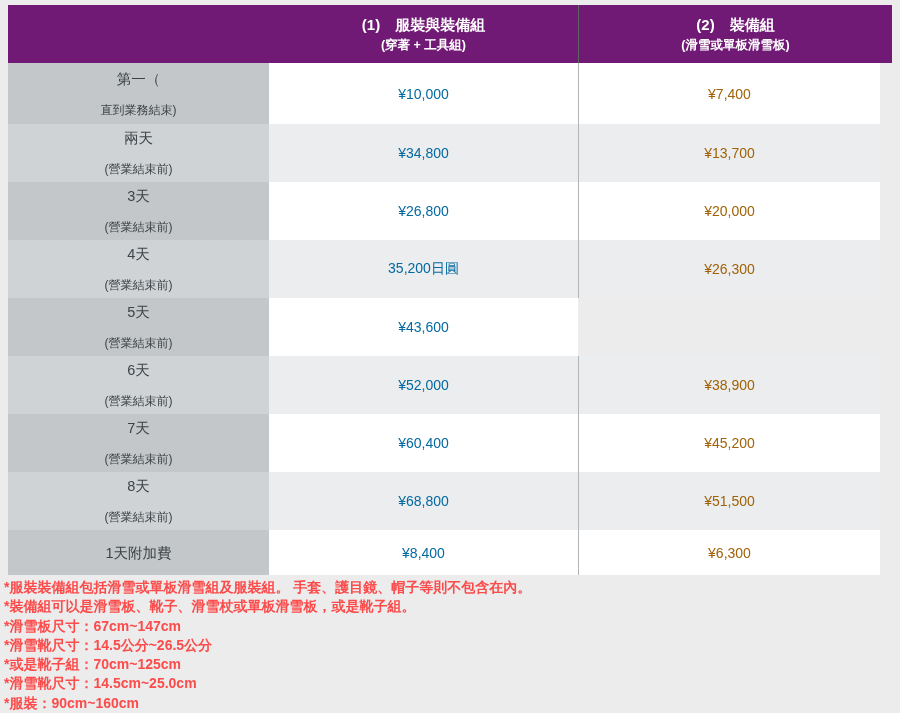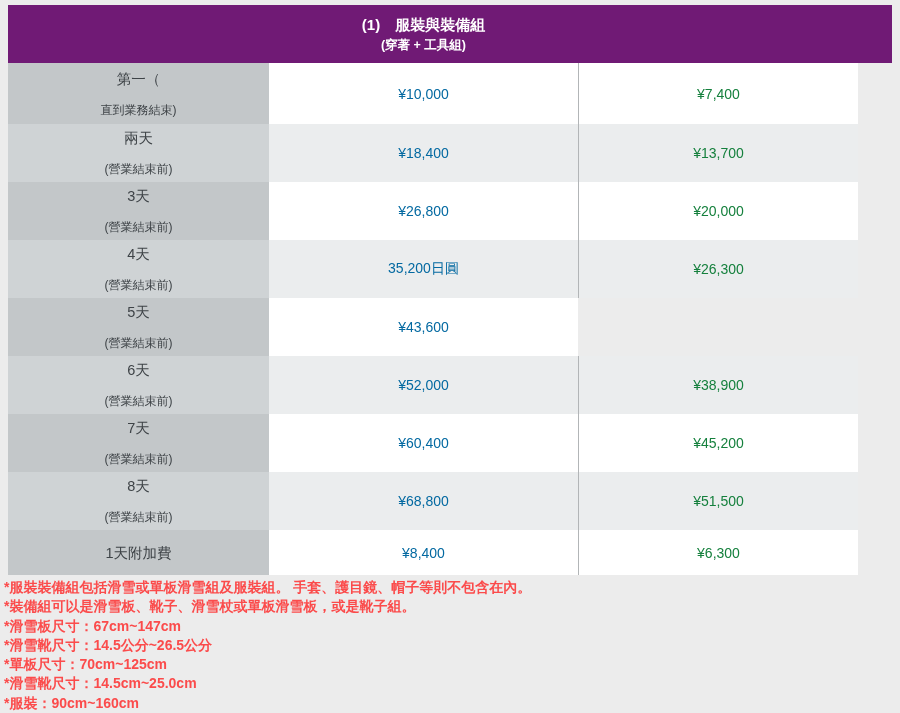--- a/index.html
+++ b/index.html
@@ -19,21 +19,21 @@
   .hc0 { width:261px; }
   .hc1 { width:309px; }
   .hc2 { width:314px; border-left:1px solid #5f6467; }
   .h-title { font-size:15px; font-weight:bold; color:#ffffff; line-height:18px; }
   .h-sub   { font-size:12.5px; font-weight:bold; color:#ffffff; margin-top:4px; line-height:15px; }
 
   
   .cell { display:flex; flex-direction:column; justify-content:center; align-items:center; text-align:center; }
   .lab { width:261px; }
   .p1  { width:309px; font-size:14px; color:#0369a1; }
-  .p2  { width:280px; font-size:14px; color:#15803d; border-left:1px solid #b2b5b7; }
+  .p2  { width:302px; font-size:14px; color:#a16207; border-left:1px solid #b2b5b7; }
 
   .lab1 { font-size:14.5px; color:#3e4347; line-height:18px; }
   .lab2 { font-size:12px; color:#3e4347; margin-top:15px; line-height:15px; }
   .lab2:empty { display:none; }
 
   
   .price-table > .trow:nth-child(even) > .lab { background:#c3c7c9; }
   .price-table > .trow:nth-child(even) > .p1,
   .price-table > .trow:nth-child(even) > .p2 { background:#ffffff; }
   .price-table > .trow:nth-child(odd):not(.thead) > .lab { background:#cfd3d5; }
@@ -59,37 +59,41 @@
 <body>
 
 <div class="price-table">
 
   <div class="trow thead">
     <div class="hcell hc0"></div>
     <div class="hcell hc1">
       <div class="h-title">(1)　服裝與裝備組</div>
       <div class="h-sub">(穿著 + 工具組)</div>
     </div>
+    <div class="hcell hc2">
+      <div class="h-title">(2)　裝備組</div>
+      <div class="h-sub">(滑雪或單板滑雪板)</div>
+    </div>
   </div>
 
   <div class="trow">
     <div class="cell lab">
       <div class="lab1">第一（</div>
       <div class="lab2">直到業務結束)</div>
     </div>
     <div class="cell p1">¥10,000</div>
     <div class="cell p2">¥7,400</div>
   </div>
 
   <div class="trow">
     <div class="cell lab">
       <div class="lab1">兩天</div>
       <div class="lab2">(營業結束前)</div>
     </div>
-    <div class="cell p1">¥18,400</div>
+    <div class="cell p1">¥34,800</div>
     <div class="cell p2">¥13,700</div>
   </div>
 
   <div class="trow">
     <div class="cell lab">
       <div class="lab1">3天</div>
       <div class="lab2">(營業結束前)</div>
     </div>
     <div class="cell p1">¥26,800</div>
     <div class="cell p2">¥20,000</div>
@@ -148,16 +152,16 @@
     <div class="cell p2">¥6,300</div>
   </div>
 
 </div>
 
 <div class="fnotes">
   <div class="fn">*服裝裝備組包括滑雪或單板滑雪組及服裝組。 手套、護目鏡、帽子等則不包含在內。</div>
   <div class="fn">*裝備組可以是滑雪板、靴子、滑雪杖或單板滑雪板，或是靴子組。</div>
   <div class="fn">*滑雪板尺寸：67cm~147cm</div>
   <div class="fn">*滑雪靴尺寸：14.5公分~26.5公分</div>
-  <div class="fn">*單板尺寸：70cm~125cm</div>
+  <div class="fn">*或是靴子組：70cm~125cm</div>
   <div class="fn">*滑雪靴尺寸：14.5cm~25.0cm</div>
   <div class="fn">*服裝：90cm~160cm</div>
 </div>
 
 </body></html>

